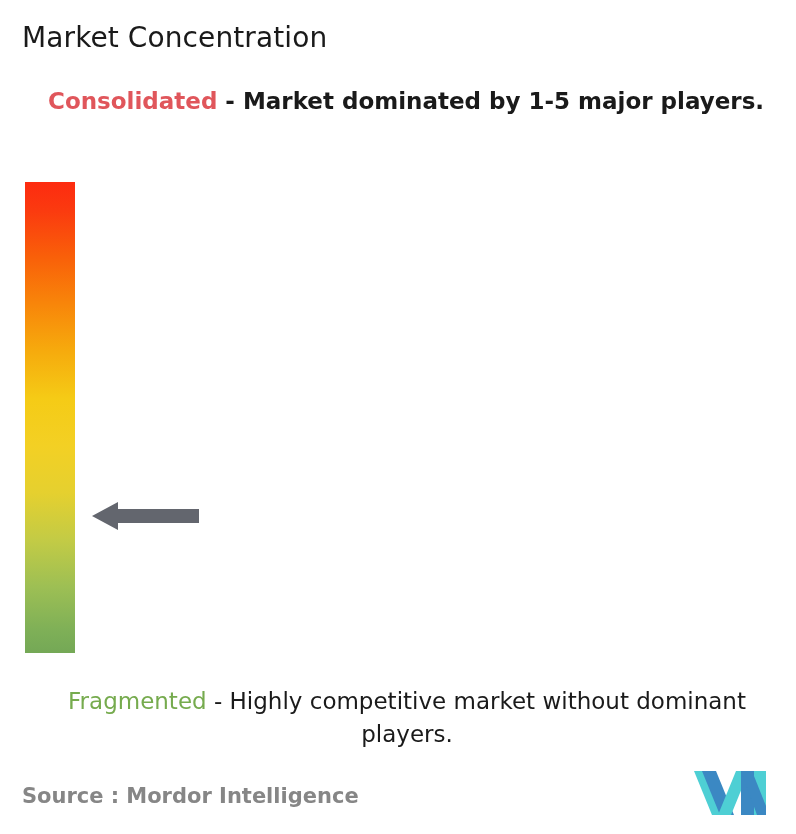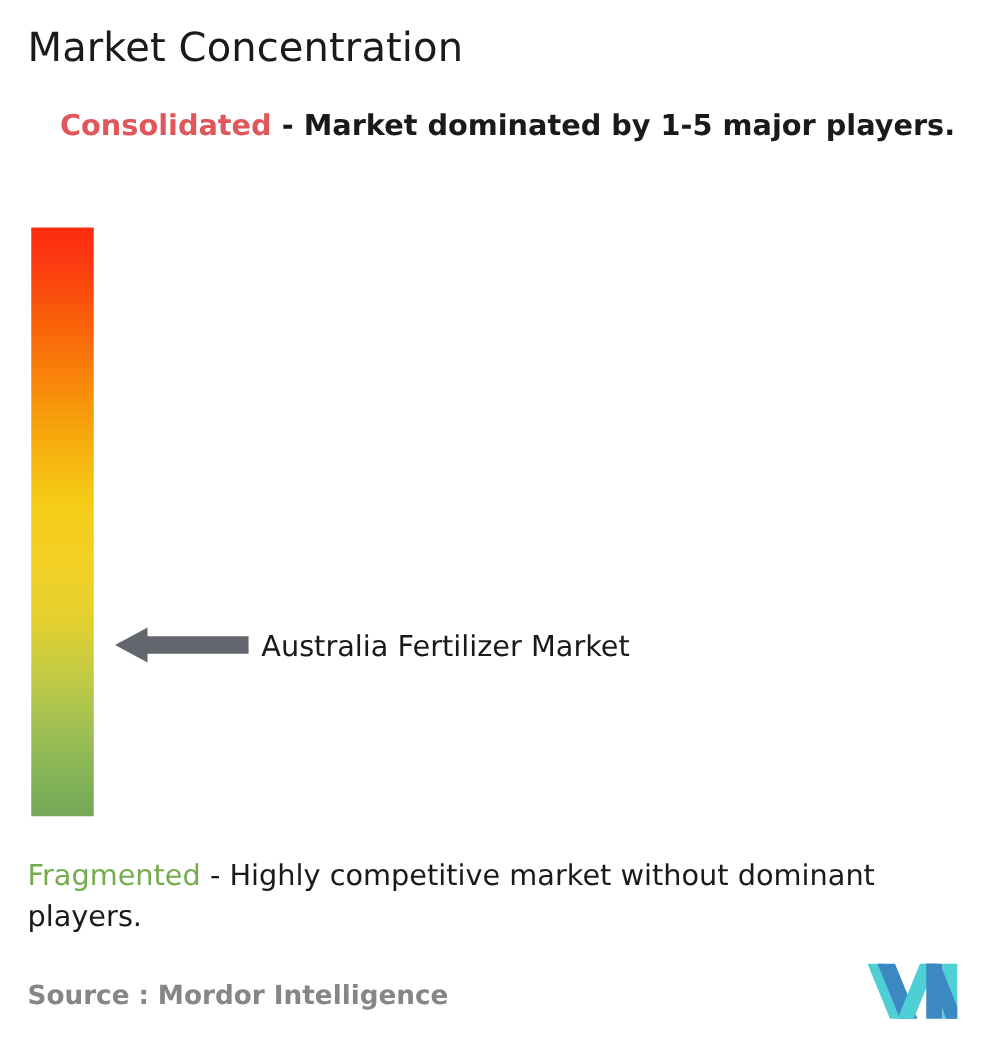--- a/index.html
+++ b/index.html
@@ -14,21 +14,21 @@
     font-family: "DejaVu Sans", "Liberation Sans", sans-serif;
     overflow: hidden;
     -webkit-font-smoothing: antialiased;
   }
 
   
   #chart-title {
     position: absolute;
     left: 22px;
     top: 20px;
-    font-size: 32px;
+    font-size: 28px;
     line-height: 36px;
     color: #1a1a1a;
     font-weight: 400;
     letter-spacing: 0.1px;
     white-space: nowrap;
   }
 
   
   #consolidated-legend {
     position: absolute;
@@ -48,20 +48,21 @@
   
   #fragmented-legend {
     position: absolute;
     left: 22px;
     top: 685px;
     width: 770px;
     font-size: 23px;
     line-height: 33px;
     color: #1a1a1a;
     font-weight: 400;
+    text-align: center;
   }
   #fragmented-legend .kw {
     color: #76ab4e;
   }
 
   
   #scale-bar {
     position: absolute;
     left: 25px;
     top: 182px;
@@ -135,21 +136,20 @@
 <div id="consolidated-legend"><span class="kw">Consolidated</span><span>  - Market dominated by 1-5 major players.</span></div>
 
 <div id="scale-bar"></div>
 
 <div id="market-marker">
   <span id="marker-arrow-icon">
     <svg width="107" height="30" viewBox="0 0 107 30" xmlns="http://www.w3.org/2000/svg">
       <polygon points="0,15 26,1 26,8 107,8 107,22 26,22 26,29" fill="#63666e"></polygon>
     </svg>
   </span>
-  <span id="marker-label">Australia Fertilizer Market</span>
 </div>
 
 <div id="fragmented-legend"><span class="kw">Fragmented</span><span>   - Highly competitive market without dominant players.</span></div>
 
 <div id="source-note"><span class="src-label">Source :</span><span>Mordor Intelligence</span></div>
 
 <div id="brand-logo">
   <svg width="72" height="50" viewBox="0 0 72 50" xmlns="http://www.w3.org/2000/svg">
 
     <polygon points="0,3 13,3 31,47 18,47" fill="#4ecfd4"></polygon>

